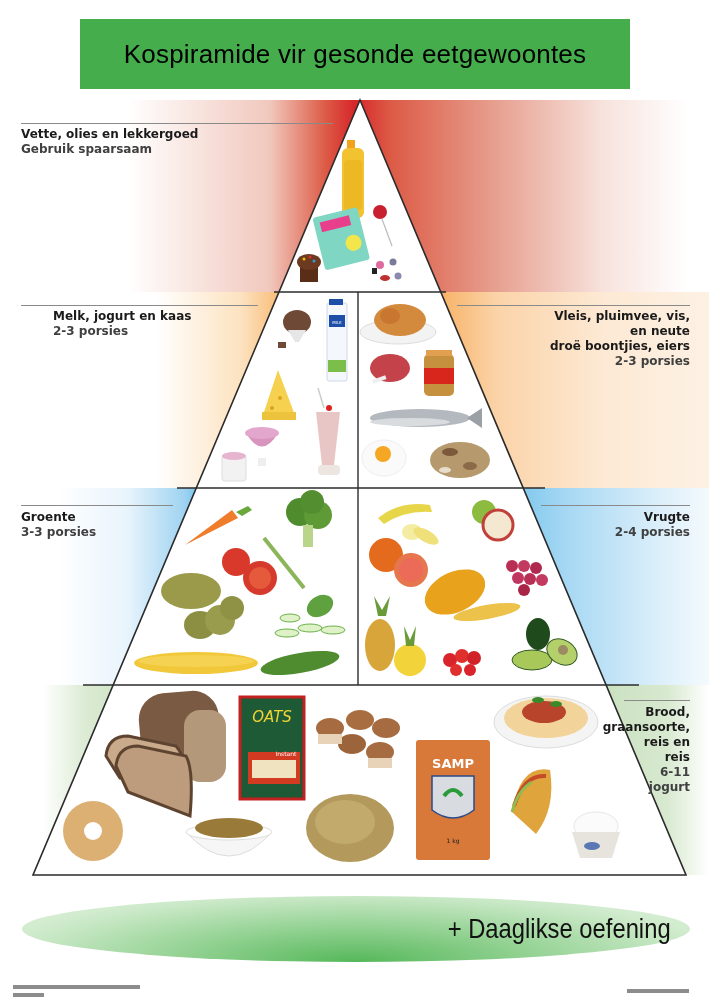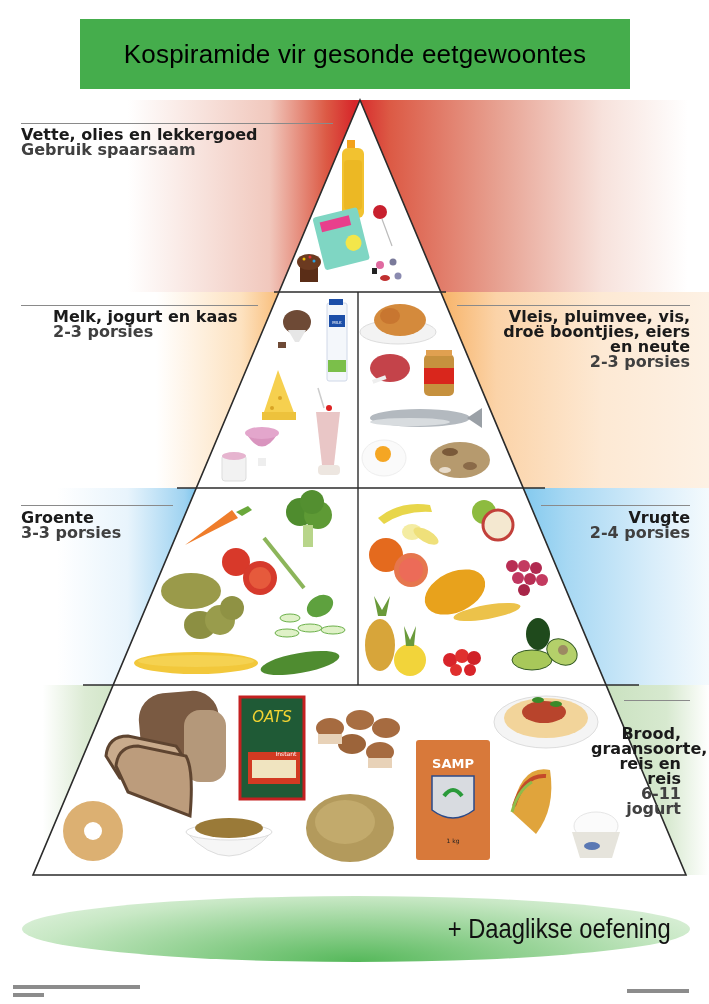--- a/index.html
+++ b/index.html
@@ -14,21 +14,21 @@
     background: linear-gradient(90deg, rgba(255,255,255,1) 0%, rgba(255,255,255,1) 18%, #f1c8bd 38%, #dc5a45 46%, #d7262a 50%, #dc5a45 55%, #e7a090 70%, #f7e2dc 85%, #ffffff 97%); }
   .band-orange { top:292px; height:196px;
     background: linear-gradient(90deg, #ffffff 0%, #ffffff 22%, #fde2c0 34%, #f8b870 40%, #f7b266 47%, #f7b266 62%, #fbd3a8 70%, #fde9d4 85%, #fdf1e4 100%); }
   .band-blue { top:488px; height:197px;
     background: linear-gradient(90deg, #ffffff 0%, #ffffff 8%, #e8f4fc 18%, #9fd3f1 26%, #4fb3e8 30%, #6dc0eb 70%, #a7d8f3 80%, #d8edfa 92%, #f4fafd 100%); }
   .band-green { top:685px; height:190px;
     background: linear-gradient(90deg, #ffffff 0%, #ffffff 6%, #dcebd4 12%, #c7e0bc 20%, #e6f1e0 40%, #e6f1e0 60%, #c9e1bf 85%, #d7e9cf 94%, #ffffff 100%); }
 
   svg.pyr { position:absolute; left:0; top:0; }
 
-  .label { position:absolute; font-family:"DejaVu Sans", sans-serif; font-size:16px; line-height:15px; color:#1a1a1a; font-weight:bold; }
+  .label { position:absolute; font-family:"DejaVu Sans", sans-serif; font-size:12px; line-height:15px; color:#1a1a1a; font-weight:bold; }
   .label .sub { color:#404040; font-weight:bold; display:block; }
   .label .main { display:block; }
   .label.right { text-align:right; }
   .rule { position:absolute; height:1px; background:#8a8a8a; }
   .ellipse { position:absolute; left:22px; top:896px; width:668px; height:66px; border-radius:50%;
     background: radial-gradient(ellipse at 50% 100%, #55b85a 0%, #8fd08f 35%, #c8e8c5 70%, #eaf6e8 100%);
     display:flex; align-items:center; justify-content:flex-end; }
   .ellipse span { font-family:"Liberation Sans", sans-serif; font-size:28px; color:#111; transform:scaleX(0.85); display:inline-block; }
   .foot-bar { position:absolute; background:#8c8c8c; height:4px; }
 </style>
@@ -302,39 +302,39 @@
 
 <div class="rule" style="left:21px; top:305px; width:237px;"></div>
 <div class="label" style="left:21px; top:309px;margin-left:32px;">
   <span class="main">Melk, jogurt en kaas</span>
   <span class="sub">2-3 porsies</span>
 </div>
 
 <div class="rule" style="left:457px; top:305px; width:233px;"></div>
 <div class="label right" style="right:19px; top:309px; width:240px;">
   <span class="main">Vleis, pluimvee, vis,</span>
+  <span class="main">en neute</span>
   <span class="main">droë boontjies, eiers</span>
-  <span class="main">en neute</span>
   <span class="sub">2-3 porsies</span>
 </div>
 
 <div class="rule" style="left:21px; top:505px; width:152px;"></div>
 <div class="label" style="left:21px; top:510px;">
   <span class="main">Groente</span>
   <span class="sub">3-3 porsies</span>
 </div>
 
 <div class="rule" style="left:541px; top:505px; width:149px;"></div>
 <div class="label right" style="right:19px; top:510px; width:140px;">
   <span class="main">Vrugte</span>
   <span class="sub">2-4 porsies</span>
 </div>
 
 <div class="rule" style="left:624px; top:700px; width:66px;"></div>
-<div class="label right" style="right:28px; top:705px; width:90px;margin-top:21px;">
+<div class="label right" style="right:19px; top:705px; width:90px;">
   <span class="main">Brood,</span>
   <span class="main">graansoorte,</span>
   <span class="main">reis en</span>
   <span class="main">reis</span>
   <span class="sub">6-11</span>
   <span class="sub">jogurt</span>
 </div>
 
 <div class="ellipse">
   <span>+ Daaglikse oefening</span>

